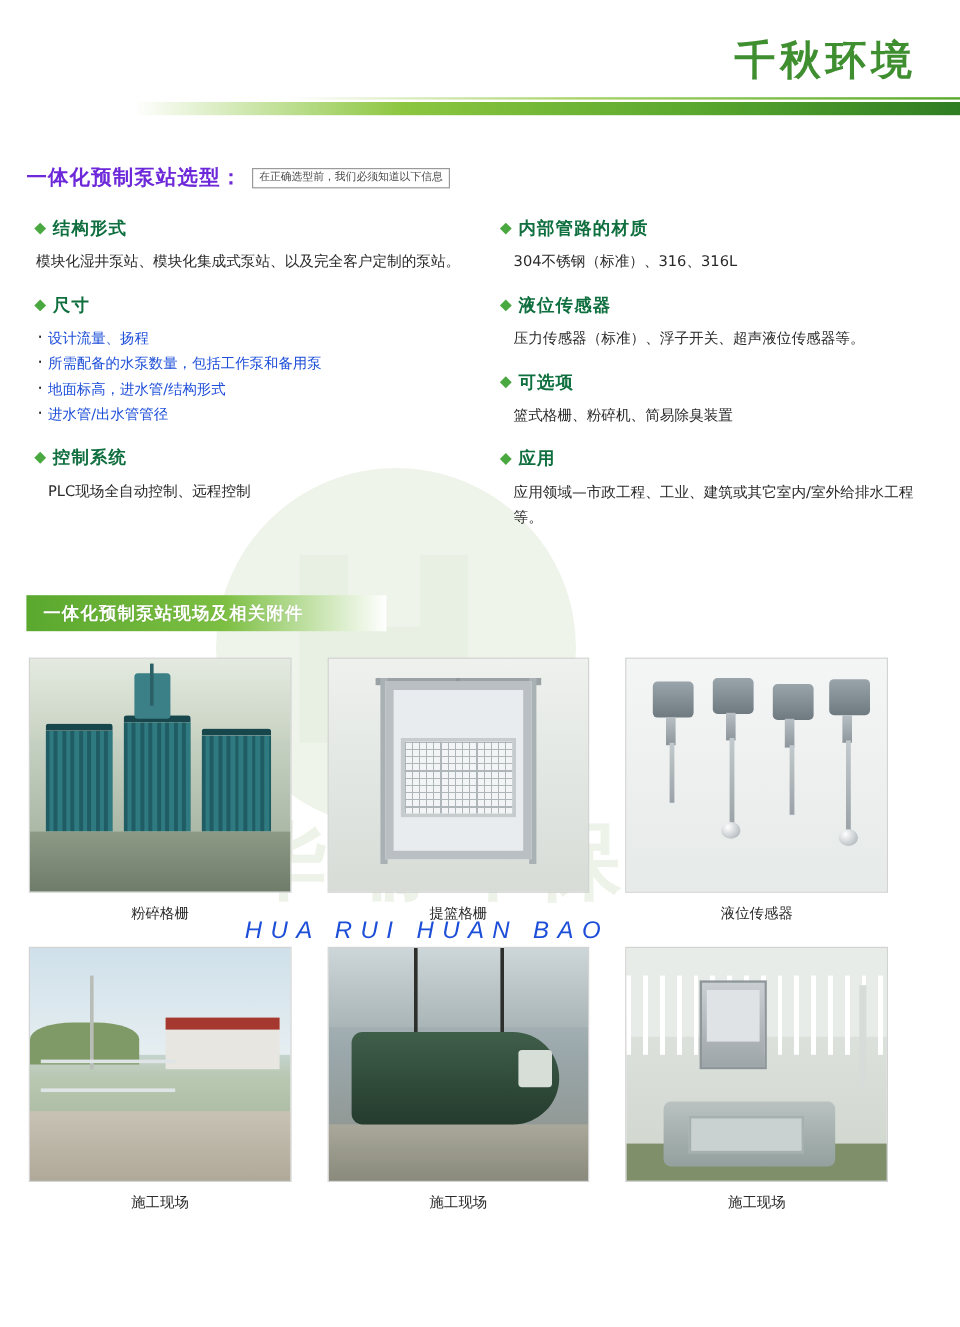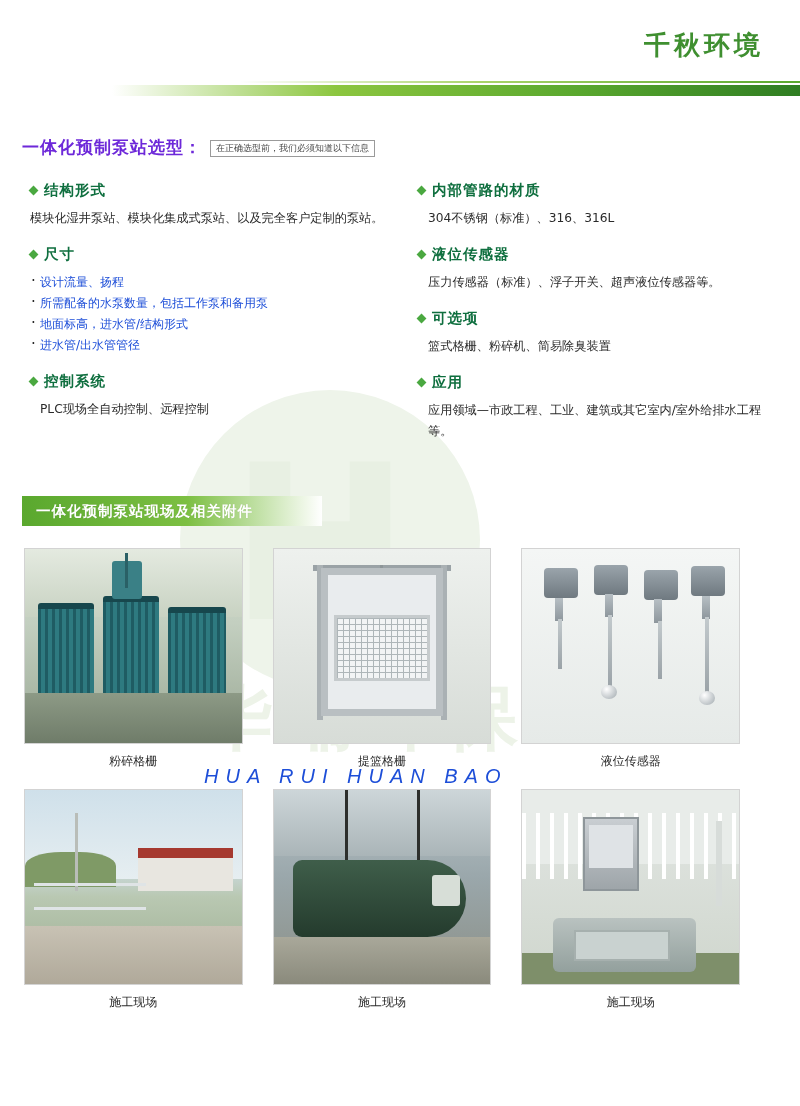--- a/index.html
+++ b/index.html
@@ -18,21 +18,21 @@
   
   .header {
     position: relative;
     height: 110px;
     width: 100%;
   }
   .brand {
     position: absolute;
     right: 36px;
     top: 28px;
-    font-size: 26px;
+    font-size: 34px;
     letter-spacing: 4px;
     color: #3f8f30;
     font-weight: bold;
     font-family: Liberation Serif, serif;
   }
   .header-rule {
     position: absolute;
     left: 0; right: 0; bottom: 14px;
     height: 11px;
     background: linear-gradient(to right, #ffffff 0%, #ffffff 14%, #8cc63f 42%, #5aa82e 72%, #2f7d22 100%);

